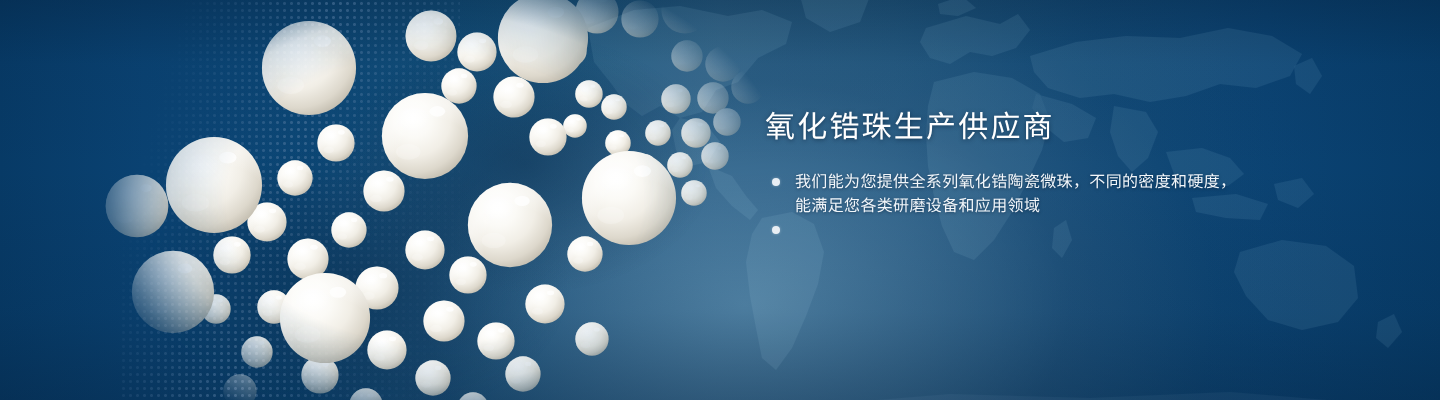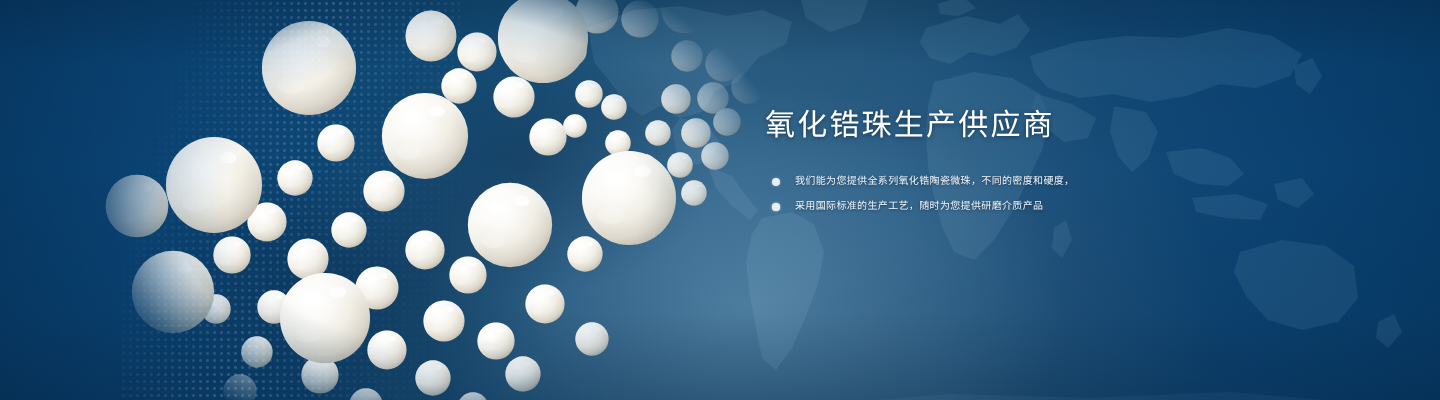--- a/index.html
+++ b/index.html
@@ -9,21 +9,20 @@
     overflow:hidden;
     background:#0a4272;
     font-family:"Liberation Sans","DejaVu Sans",sans-serif;
   }
 
   .banner {
     position:relative;
     width:1440px; height:400px;
     overflow:hidden;
     background:#09406f;
-    font-family:Liberation Mono, monospace;
   }
 
   
   .bg-base {
     position:absolute; inset:0;
     background:
       radial-gradient(ellipse 620px 430px at 745px 305px,
         rgba(86,137,172,0.95) 0%,
         rgba(70,118,155,0.72) 26%,
         rgba(45,89,128,0.40) 52%,
@@ -97,21 +96,21 @@
     text-shadow:0 1px 4px rgba(2,22,44,0.55);
     white-space:nowrap;
   }
   .bullets {
     margin-top:24px;
     list-style:none;
   }
   .bullet {
     position:relative;
     padding-left:30px;
-    font-size:10px;
+    font-size:16px;
     line-height:23.5px;
     color:#f2f6fa;
     letter-spacing:0.35px;
     text-shadow:0 1px 3px rgba(2,22,44,0.5);
     margin-bottom:1px;
   }
   .dot {
     position:absolute;
     left:7px; top:8px;
     width:8px; height:8px;
@@ -289,27 +288,24 @@
 
   <div class="copy">
 
     <h1 class="headline">氧化锆珠生产供应商</h1>
 
     <ul class="bullets">
 
       <li class="bullet">
         <span class="dot"></span>
         <span>我们能为您提供全系列氧化锆陶瓷微珠，不同的密度和硬度，</span>
+        <span class="bullet-line-2">能满足您各类研磨设备和应用领域</span>
       </li>
 
       <li class="bullet">
         <span class="dot"></span>
       </li>
 
-      <li class="bullet">
-        <span class="dot"></span>
-        <span>采用国际标准的生产工艺，随时为您提供研磨介质产品</span>
-      </li>
 
     </ul>
   </div>
 
 </div>
 
 </body></html>

